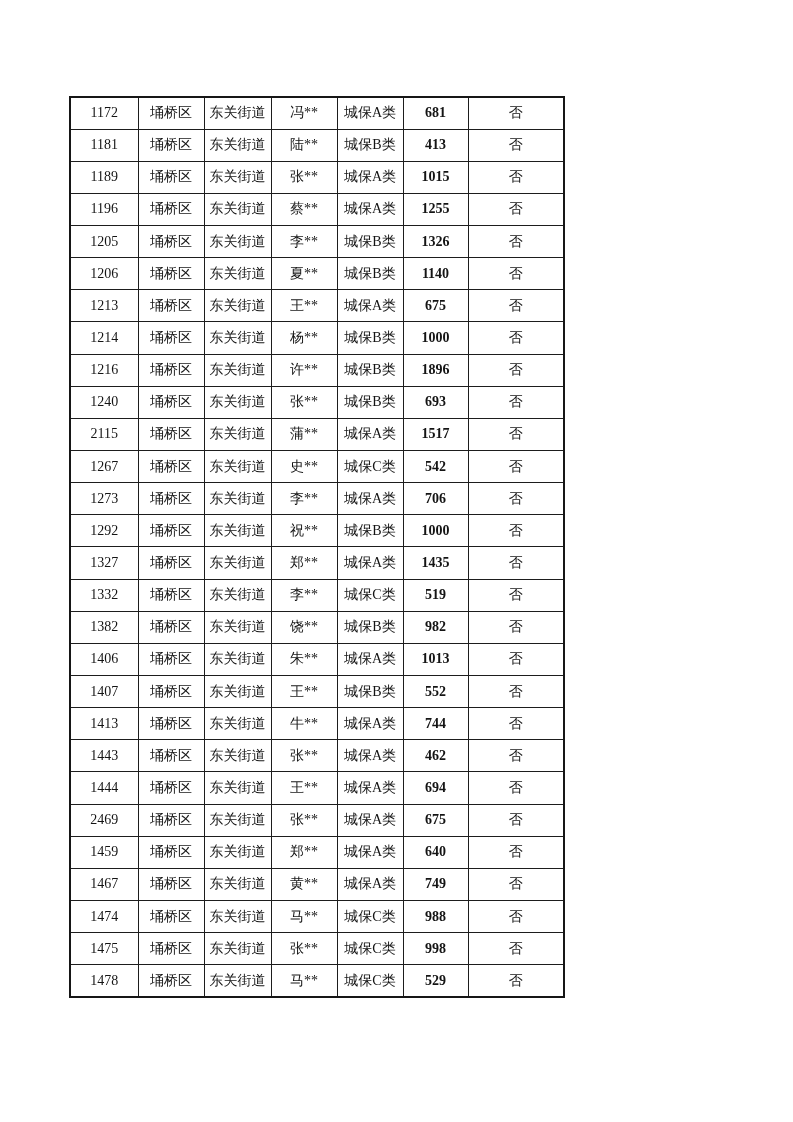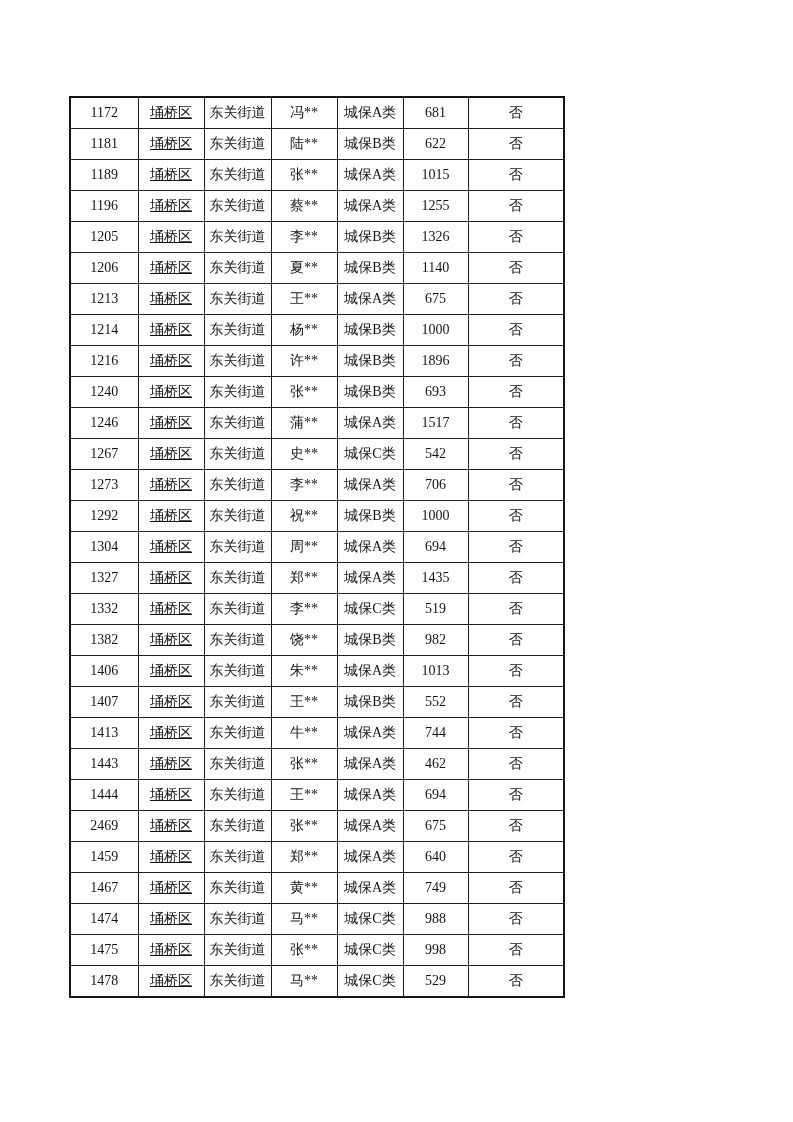--- a/index.html
+++ b/index.html
@@ -34,25 +34,25 @@
     font-size: 14px;
     line-height: 1;
     padding: 0;
     white-space: nowrap;
     overflow: hidden;
     color: #141414;
   }
   .data-table tr { height: 28.18px; padding-left: 18px; }
   
   .c0 { width: 68px; }
-  .c1 { width: 66px; text-decoration: underline; }
+  .c1 { width: 66px; }
   .c2 { width: 67px; }
   .c3 { width: 66px; }
   .c4 { width: 66px; margin-left: 16px; }
-  .c5 { width: 65px; }
+  .c5 { width: 65px; font-weight: bold; }
   .c6 { width: 96px; }
 </style>
 </head>
 <body>
 
 <div class="page">
   <table class="data-table">
     <colgroup>
       <col class="c0">
         <col class="c1">
@@ -71,21 +71,21 @@
           <td class="c4">城保A类</td>
           <td class="c5">681</td>
           <td class="c6">否</td>
         </tr>
         <tr>
           <td class="c0">1181</td>
           <td class="c1">埇桥区</td>
           <td class="c2">东关街道</td>
           <td class="c3">陆**</td>
           <td class="c4">城保B类</td>
-          <td class="c5">622</td>
+          <td class="c5">413</td>
           <td class="c6">否</td>
         </tr>
         <tr>
           <td class="c0">1189</td>
           <td class="c1">埇桥区</td>
           <td class="c2">东关街道</td>
           <td class="c3">张**</td>
           <td class="c4">城保A类</td>
           <td class="c5">1015</td>
           <td class="c6">否</td>
@@ -147,21 +147,21 @@
         <tr>
           <td class="c0">1240</td>
           <td class="c1">埇桥区</td>
           <td class="c2">东关街道</td>
           <td class="c3">张**</td>
           <td class="c4">城保B类</td>
           <td class="c5">693</td>
           <td class="c6">否</td>
         </tr>
         <tr>
-          <td class="c0">1246</td>
+          <td class="c0">2115</td>
           <td class="c1">埇桥区</td>
           <td class="c2">东关街道</td>
           <td class="c3">蒲**</td>
           <td class="c4">城保A类</td>
           <td class="c5">1517</td>
           <td class="c6">否</td>
         </tr>
         <tr>
           <td class="c0">1267</td>
           <td class="c1">埇桥区</td>
@@ -180,29 +180,20 @@
           <td class="c5">706</td>
           <td class="c6">否</td>
         </tr>
         <tr>
           <td class="c0">1292</td>
           <td class="c1">埇桥区</td>
           <td class="c2">东关街道</td>
           <td class="c3">祝**</td>
           <td class="c4">城保B类</td>
           <td class="c5">1000</td>
-          <td class="c6">否</td>
-        </tr>
-        <tr>
-          <td class="c0">1304</td>
-          <td class="c1">埇桥区</td>
-          <td class="c2">东关街道</td>
-          <td class="c3">周**</td>
-          <td class="c4">城保A类</td>
-          <td class="c5">694</td>
           <td class="c6">否</td>
         </tr>
         <tr>
           <td class="c0">1327</td>
           <td class="c1">埇桥区</td>
           <td class="c2">东关街道</td>
           <td class="c3">郑**</td>
           <td class="c4">城保A类</td>
           <td class="c5">1435</td>
           <td class="c6">否</td>

